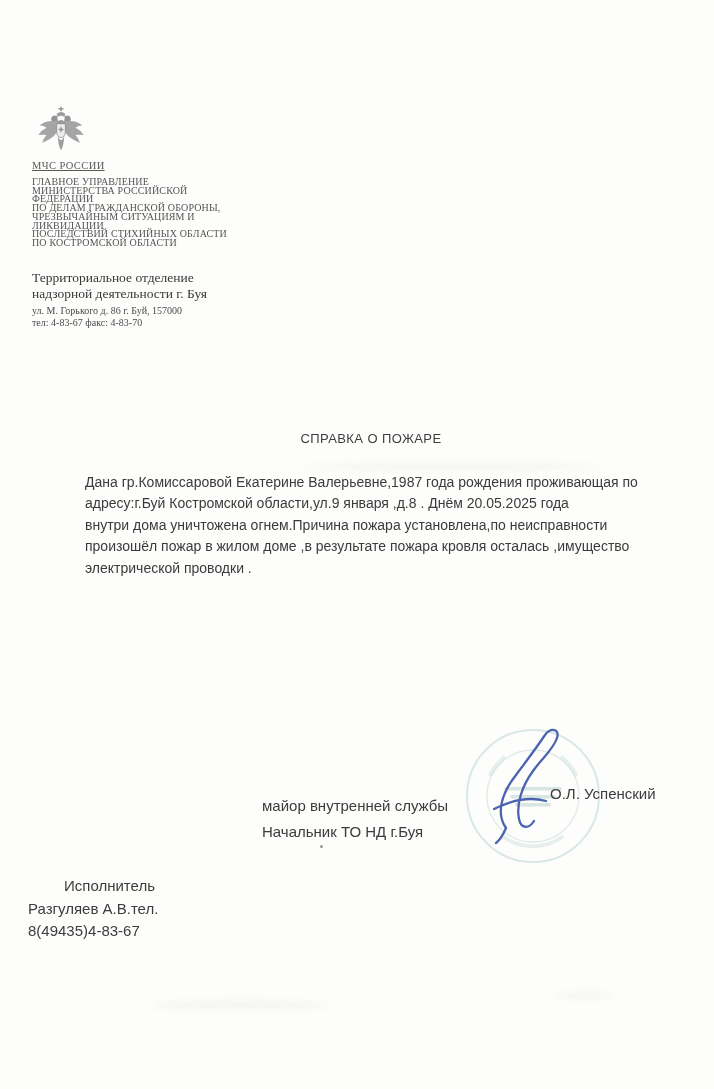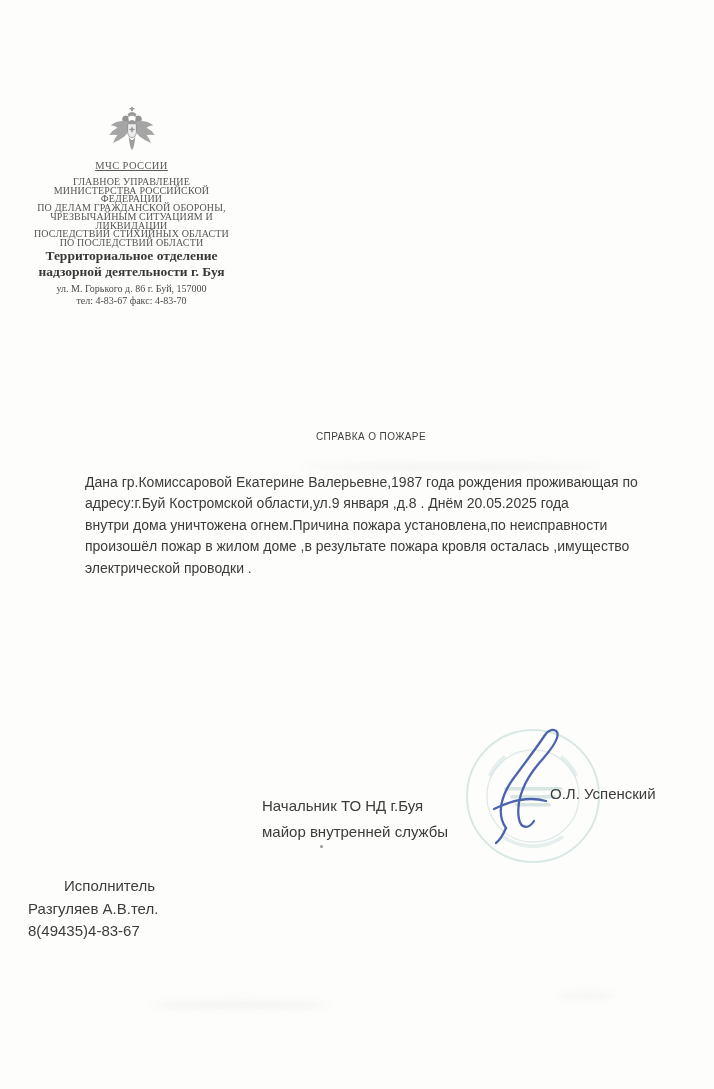--- a/index.html
+++ b/index.html
@@ -7,37 +7,37 @@
     position:relative;
     width:714px; height:1089px;
     margin:0 auto;
     background:#fdfdfc;
     overflow:hidden;
     font-family:"Liberation Sans", sans-serif;
     color:#3c3c3c;
   }
   
   .letterhead {
-    position:absolute; top:106px; left:24px; width:215px;
-    text-align:center;
+    position:absolute; top:106px; left:32px; width:215px;
+    text-align:left;
     font-family:"Liberation Serif", serif;
   }
   .emblem { line-height:0; margin-bottom:2px; }
   .emblem-caption {
     font-size:10.5px; letter-spacing:0.4px;
     color:#5a5a5a; text-decoration:underline;
     margin-bottom:7px;
   }
   .org-lines { font-size:10px; line-height:8.7px; color:#555; letter-spacing:0.15px; }
-  .division { margin-top:0; font-weight:bold; font-size:13.5px; line-height:16px; color:#383838; }
+  .division { margin-top:22px; font-weight:normal; font-size:13.5px; line-height:16px; color:#383838; }
   .addr { margin-top:3px; font-size:10px; line-height:12px; color:#4a4a4a; }
   
   .doc-title {
     position:absolute; top:431px; left:85px; width:572px;
-    text-align:center; font-size:10px; letter-spacing:0.4px; color:#3e3e3e;
+    text-align:center; font-size:13px; letter-spacing:0.4px; color:#3e3e3e;
   }
   .doc-body {
     position:absolute; top:472px; left:85px; width:588px;
     font-size:14px; line-height:21.4px; color:#3b3b3b;
   }
   
   .sign-left {
     position:absolute; top:793px; left:262px;
     font-size:15px; line-height:26px; color:#3c3c3c;
   }
@@ -95,21 +95,21 @@
         </g>
       </svg>
     </div>
     <div class="emblem-caption">МЧС РОССИИ</div>
     <div class="org-lines">
       <div>ГЛАВНОЕ УПРАВЛЕНИЕ</div>
       <div>МИНИСТЕРСТВА РОССИЙСКОЙ ФЕДЕРАЦИИ</div>
       <div>ПО ДЕЛАМ ГРАЖДАНСКОЙ ОБОРОНЫ,</div>
       <div>ЧРЕЗВЫЧАЙНЫМ СИТУАЦИЯМ И ЛИКВИДАЦИИ</div>
       <div>ПОСЛЕДСТВИЙ СТИХИЙНЫХ ОБЛАСТИ</div>
-      <div>ПО ПОСЛЕДСТВИЙ ОБЛАСТИ</div>
+      <div>ПО КОСТРОМСКОЙ ОБЛАСТИ</div>
     </div>
     <div class="division">
       <div>Территориальное отделение</div>
       <div>надзорной деятельности г. Буя</div>
     </div>
     <div class="addr">
       <div>ул. М. Горького д. 86 г. Буй, 157000</div>
       <div>тел: 4-83-67 факс:  4-83-70</div>
     </div>
   </div>
@@ -118,22 +118,22 @@
 
   <div class="doc-body">
     <div>Дана гр.Комиссаровой Екатерине Валерьевне,1987 года рождения проживающая по</div>
     <div>адресу:г.Буй Костромской области,ул.9 января ,д.8 . Днём 20.05.2025 года</div>
     <div>внутри дома уничтожена огнем.Причина пожара установлена,по неисправности</div>
     <div>произошёл пожар в жилом доме ,в результате пожара кровля осталась ,имущество</div>
     <div>электрической проводки .</div>
   </div>
 
   <div class="sign-left">
+    <div>майор внутренней службы</div>
     <div>Начальник ТО НД г.Буя</div>
-    <div>майор внутренней службы</div>
   </div>
   <div class="dot-artifact"></div>
 
   <div class="stamp">
     <svg width="142" height="142" viewBox="0 0 142 142">
       <g stroke="#7fb0aa" fill="none">
         <circle cx="71" cy="71" r="66" stroke-width="2" opacity="0.32"></circle>
         <circle cx="71" cy="71" r="46" stroke-width="1.3" opacity="0.28"></circle>
       </g>
 

